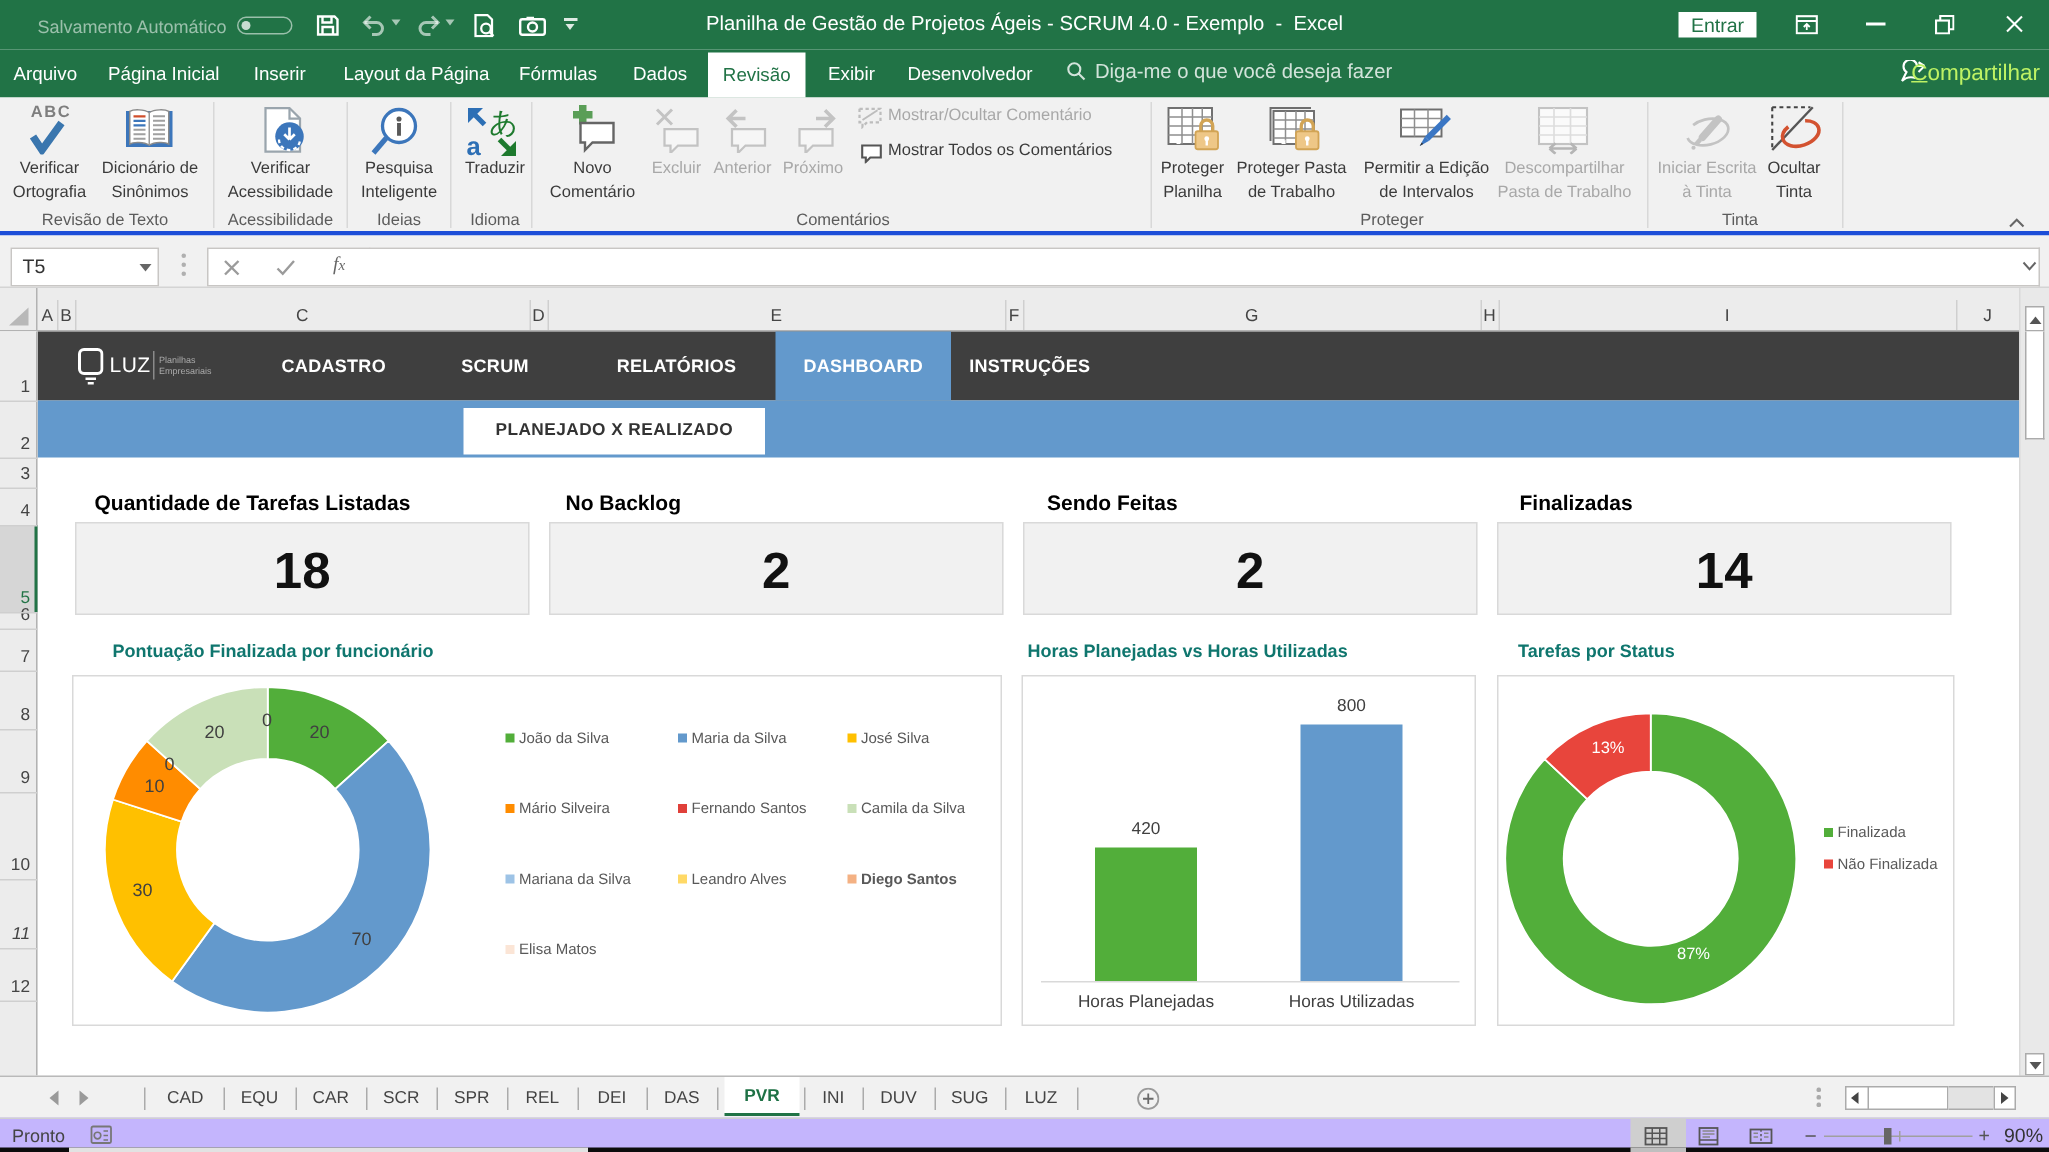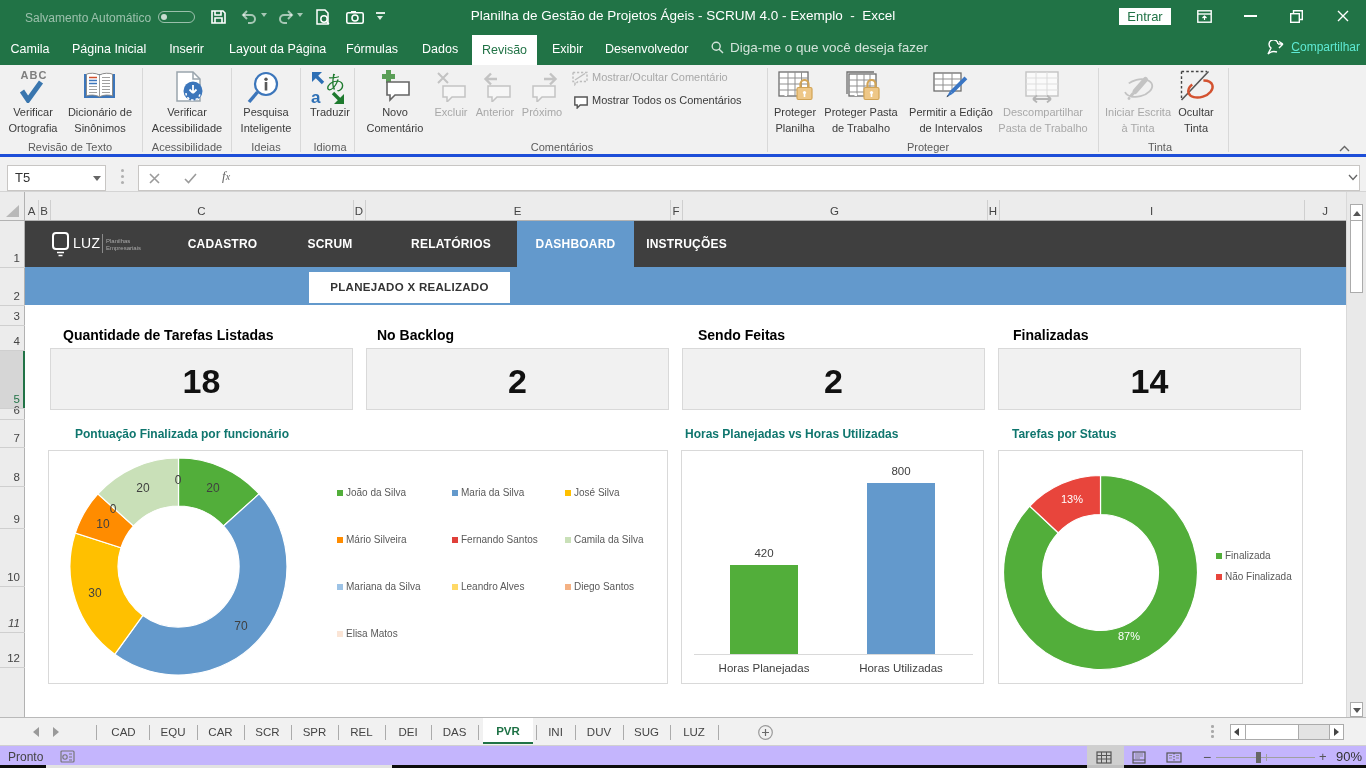--- a/index.html
+++ b/index.html
@@ -104,39 +104,39 @@
       <rect x="0.7" y="3.7" width="8.6" height="8.6" fill="none" stroke="#fff" stroke-width="1.4"></rect>
       <path d="M3.5 3.5 v-2.8 h8.8 v8.8 h-2.8" fill="none" stroke="#fff" stroke-width="1.4"></path>
     </svg>
 
   <svg class="abs" style="left:1337px;top:10px" width="12" height="12" viewBox="0 0 12 12">
       <path d="M1 1 L11 11 M11 1 L1 11" stroke="#fff" stroke-width="1.4"></path>
     </svg>
 </div>
 
 <div id="menubar" class="abs">
-  <div class="mtab" style="left:9px;width:42px;">Camila</div>
+  <div class="mtab" style="left:9px;width:42px;">Arquivo</div>
   <div class="mtab" style="left:72px;width:71px;">Página Inicial</div>
   <div class="mtab" style="left:169px;width:35px;">Inserir</div>
   <div class="mtab" style="left:229px;width:91px;">Layout da Página</div>
   <div class="mtab" style="left:346px;width:49px;">Fórmulas</div>
   <div class="mtab" style="left:422px;width:34px;">Dados</div>
   <div class="mtab" style="left:472px;width:65px;top:2px;height:30px;line-height:30px;background:#fff;color:#217346;">Revisão</div>
   <div class="mtab" style="left:552px;width:30px;">Exibir</div>
   <div class="mtab" style="left:605px;width:83px;">Desenvolvedor</div>
   <svg class="abs" style="left:711px;top:8px" width="13" height="13" viewBox="0 0 13 13">
       <circle cx="5.2" cy="5.2" r="4" fill="none" stroke="rgba(255,255,255,.8)" stroke-width="1.4"></circle>
       <path d="M8.2 8.2 L12 12" stroke="rgba(255,255,255,.8)" stroke-width="1.4"></path>
     </svg>
   <div class="abs" style="left:730px;top:7px;font-size:13.5px;color:rgba(255,255,255,.8);">Diga-me o que você deseja fazer</div>
   <svg class="abs" style="left:1266px;top:7px" width="20" height="15" viewBox="0 0 20 15">
       <path d="M12 4 a4.5 4.5 0 1 0 -7 4 l-3 6 a9 9 0 0 1 9 -2" fill="none" stroke="#fff" stroke-width="1.4"></path>
       <path d="M13 8 l4-4 m0 0 l-4-2.5 m4 2.5 h-5" fill="none" stroke="#fff" stroke-width="1.4"></path>
     </svg>
-  <div class="abs" style="right:6px;top:7px;font-size:12px;color:#5eead4;text-align:center;"><span style="text-decoration:underline;">C</span>ompartilhar</div>
+  <div class="abs" style="right:6px;top:7px;font-size:15px;color:#bef264;text-align:center;"><span style="text-decoration:underline;">C</span>ompartilhar</div>
 </div>
 
 <div id="ribbon" class="abs">
 
   <div class="abs" style="left:19px;top:4px;width:30px;font-size:11px;font-weight:bold;color:#7e7e7e;text-align:center;letter-spacing:1px;">ABC</div>
   <svg class="abs" style="left:19px;top:15px" width="25" height="23" viewBox="0 0 25 23">
       <path d="M3 11 L9 20 L22 2" fill="none" stroke="#3a76ae" stroke-width="5"></path>
     </svg>
   <div class="rbtn" style="left:6px;top:40px;width:54px;">Verificar<br>Ortografia</div>
   <svg class="abs" style="left:83px;top:7px" width="33" height="28" viewBox="0 0 33 28">
@@ -375,21 +375,21 @@
 <div class="dlab" style="left:128px;top:481px;width:30px;text-align:center;">20</div>
 
 <div class="leg" style="left:337px;top:487px;"><span class="sq" style="background:#52AE3A;"></span>João da Silva</div>
 <div class="leg" style="left:452px;top:487px;"><span class="sq" style="background:#6399CC;"></span>Maria da Silva</div>
 <div class="leg" style="left:565px;top:487px;"><span class="sq" style="background:#FFC000;"></span>José Silva</div>
 <div class="leg" style="left:337px;top:534px;"><span class="sq" style="background:#FF8C00;"></span>Mário Silveira</div>
 <div class="leg" style="left:452px;top:534px;"><span class="sq" style="background:#E0403A;"></span>Fernando Santos</div>
 <div class="leg" style="left:565px;top:534px;"><span class="sq" style="background:#C9E0B8;"></span>Camila da Silva</div>
 <div class="leg" style="left:337px;top:581px;"><span class="sq" style="background:#9DC3E6;"></span>Mariana da Silva</div>
 <div class="leg" style="left:452px;top:581px;"><span class="sq" style="background:#FFD966;"></span>Leandro Alves</div>
-<div class="leg" style="left:565px;top:581px;"><span class="sq" style="background:#F4B183;"></span>Diego Santos</div>
+<div class="leg" style="left:565px;top:581px;font-weight:bold;"><span class="sq" style="background:#F4B183;"></span>Diego Santos</div>
 <div class="leg" style="left:337px;top:628px;"><span class="sq" style="background:#FBE5D6;"></span>Elisa Matos</div>
 
 <div class="abs" style="left:730px;top:565px;width:68px;height:89px;background:#52AE3A;"></div>
 <div class="abs" style="left:867px;top:483px;width:68px;height:171px;background:#6399CC;"></div>
 <div class="abs" style="left:694px;top:654px;width:279px;height:1px;background:#d9d9d9;"></div>
 <div class="dlab" style="left:734px;top:547px;width:60px;text-align:center;font-size:11.5px;">420</div>
 <div class="dlab" style="left:871px;top:465px;width:60px;text-align:center;font-size:11.5px;">800</div>
 <div class="dlab" style="left:714px;top:662px;width:100px;text-align:center;font-size:11.5px;">Horas Planejadas</div>
 <div class="dlab" style="left:851px;top:662px;width:100px;text-align:center;font-size:11.5px;">Horas Utilizadas</div>
 

